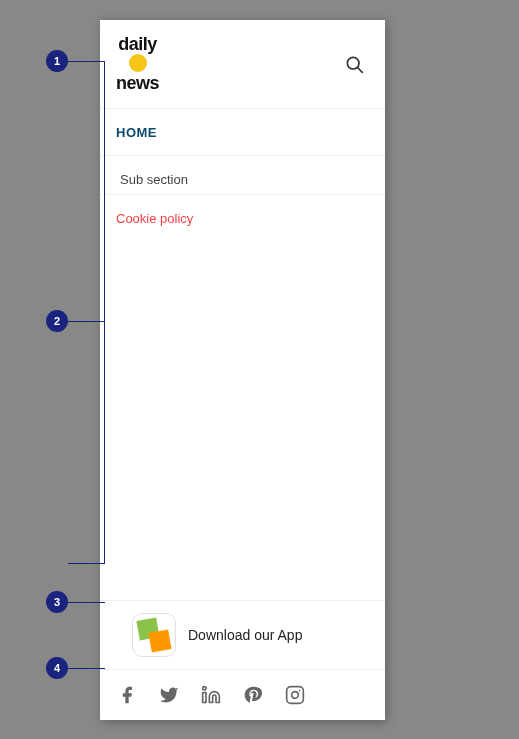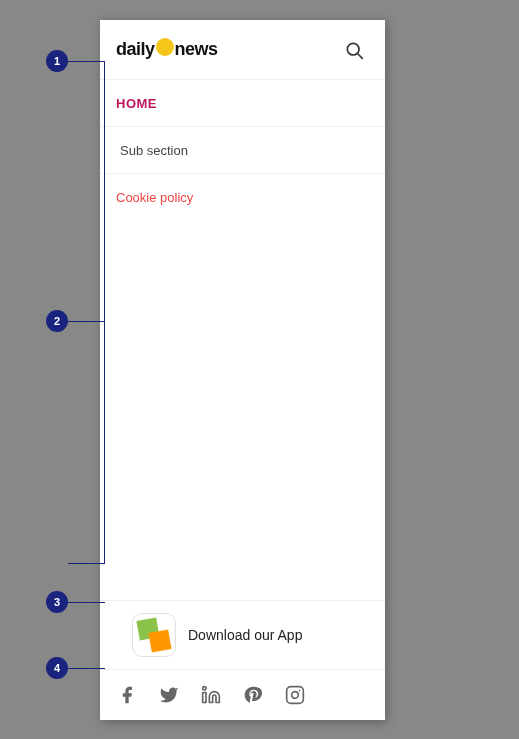--- a/index.html
+++ b/index.html
@@ -69,20 +69,22 @@
       display: flex;
       align-items: center;
       justify-content: space-between;
       padding: 14px 16px;
       border-bottom: 1px solid #eee;
       min-height: 60px;
     }
 
     .logo-container {
       display: flex;
+      align-items: center;
+      flex-direction: column;
     }
 
     .logo-text {
       font-size: 18px;
       font-weight: bold;
       color: #111;
       letter-spacing: -0.5px;
     }
 
     .logo-coin {
@@ -113,21 +115,21 @@
 
     
     .nav-home {
       padding: 14px 16px;
       border-bottom: 1px solid #eee;
     }
 
     .nav-home-label {
       font-size: 13px;
       font-weight: bold;
-      color: #be185d;
+      color: #0c4a6e;
       letter-spacing: 0.5px;
       text-transform: uppercase;
       text-align: right;
     }
 
     .nav-main-section {
       display: flex;
       align-items: center;
       justify-content: space-between;
       padding: 14px 16px;
@@ -143,21 +145,21 @@
       text-transform: uppercase;
     }
 
     .chevron-icon {
       width: 14px;
       height: 14px;
       color: #999;
     }
 
     .nav-subsection {
-      padding: 14px 16px 14px 20px;
+      padding: 14px 16px 6px 20px;
       border-bottom: 1px solid #f0f0f0;
       cursor: pointer;
     }
 
     .nav-subsection-label {
       font-size: 13px;
       color: #444;
     }
 
     .nav-cookie {

